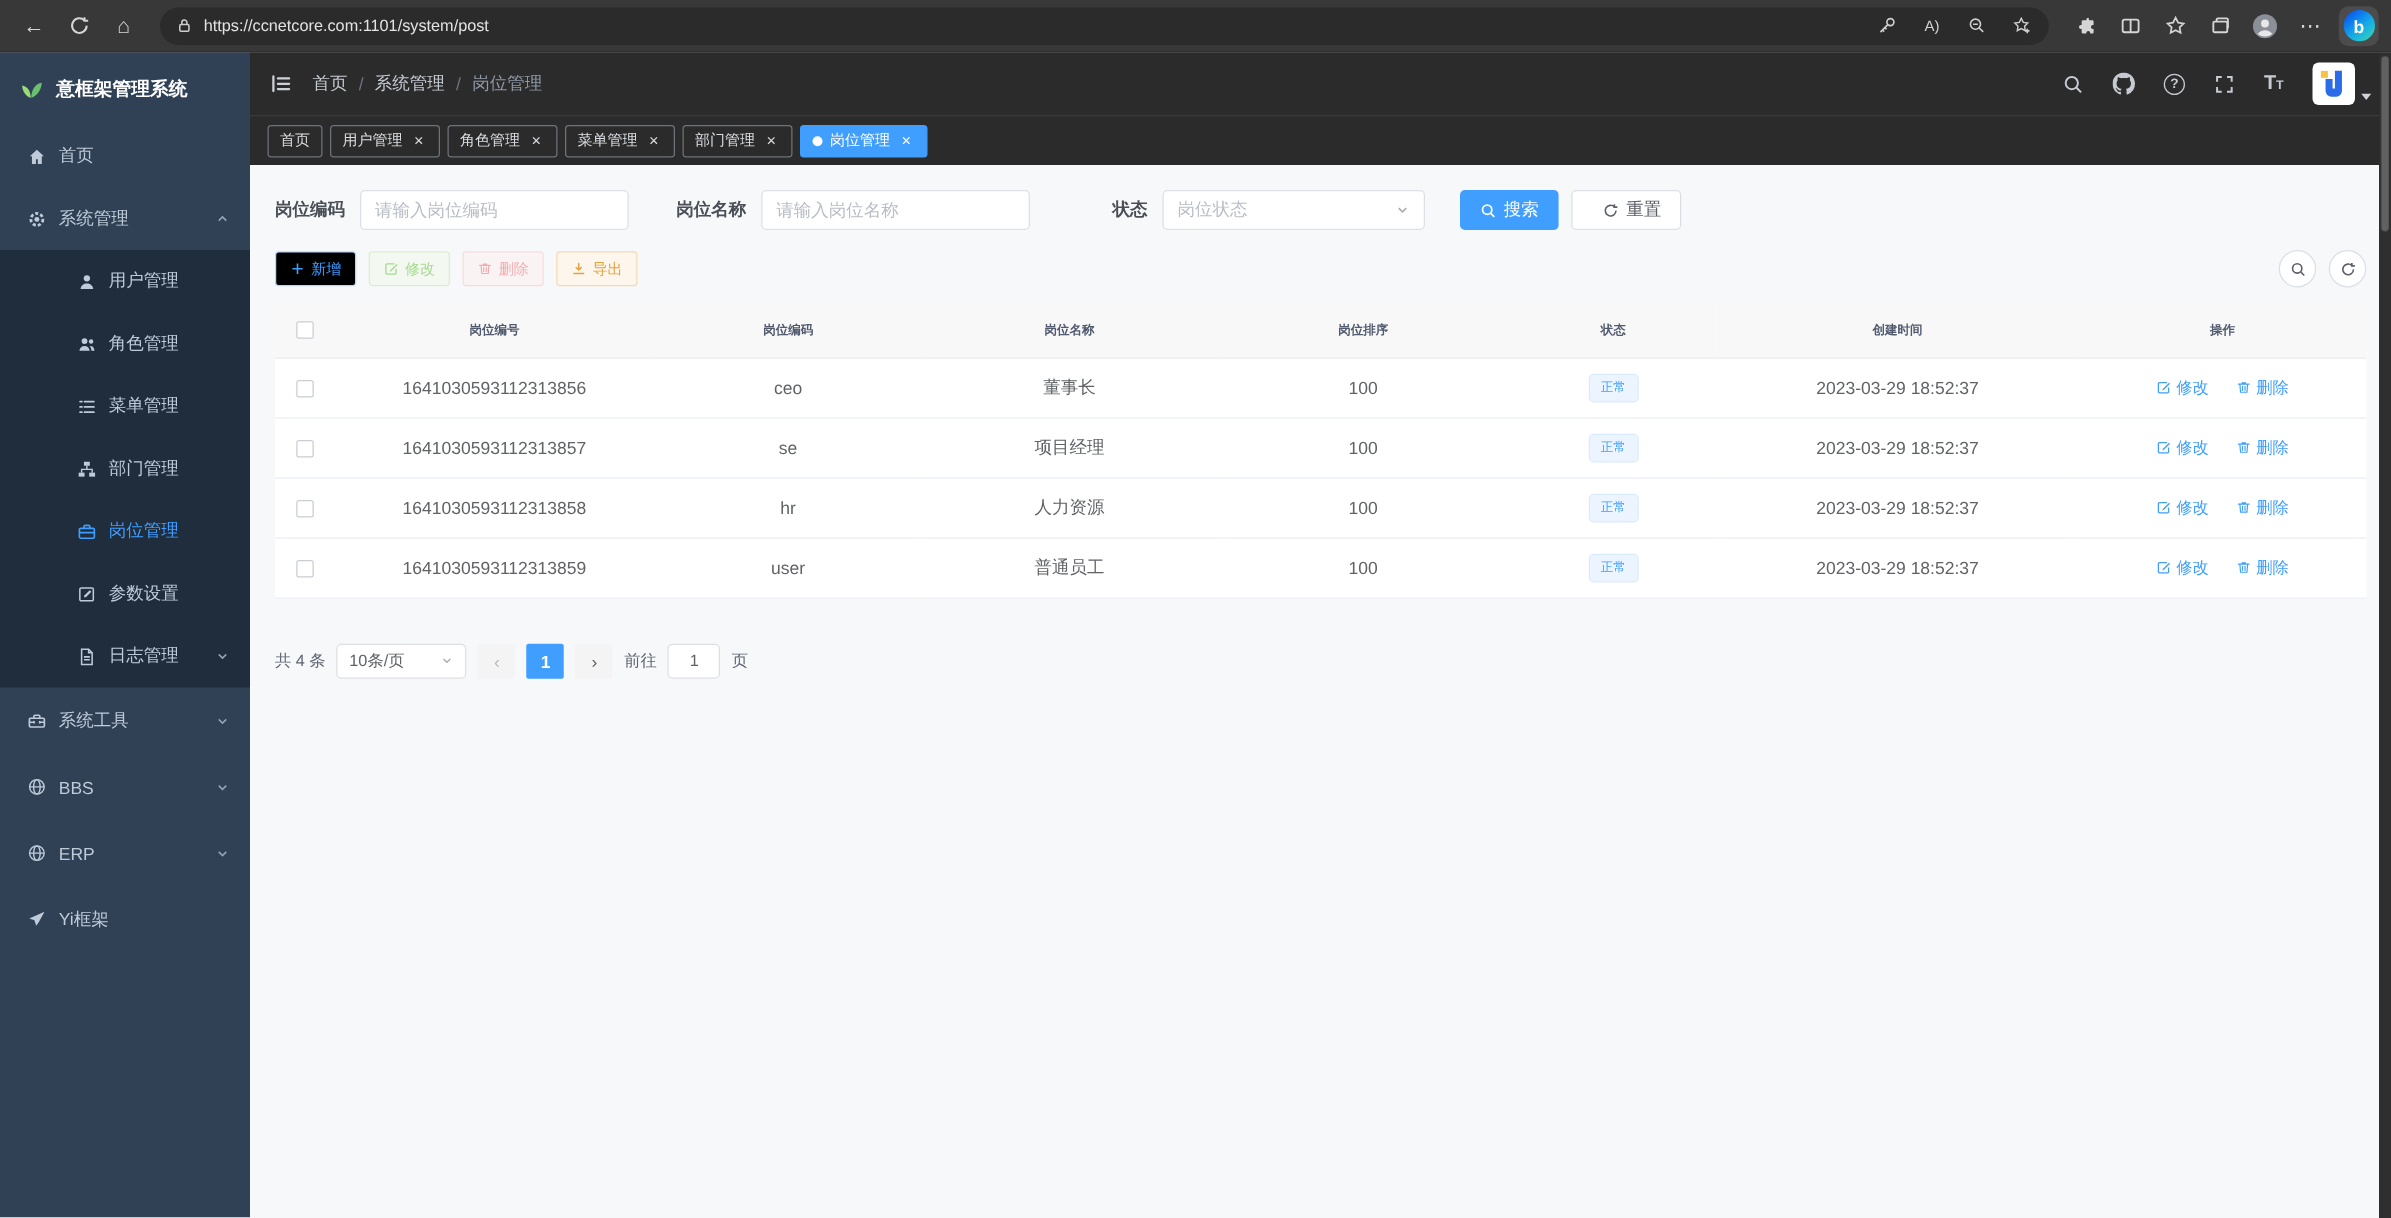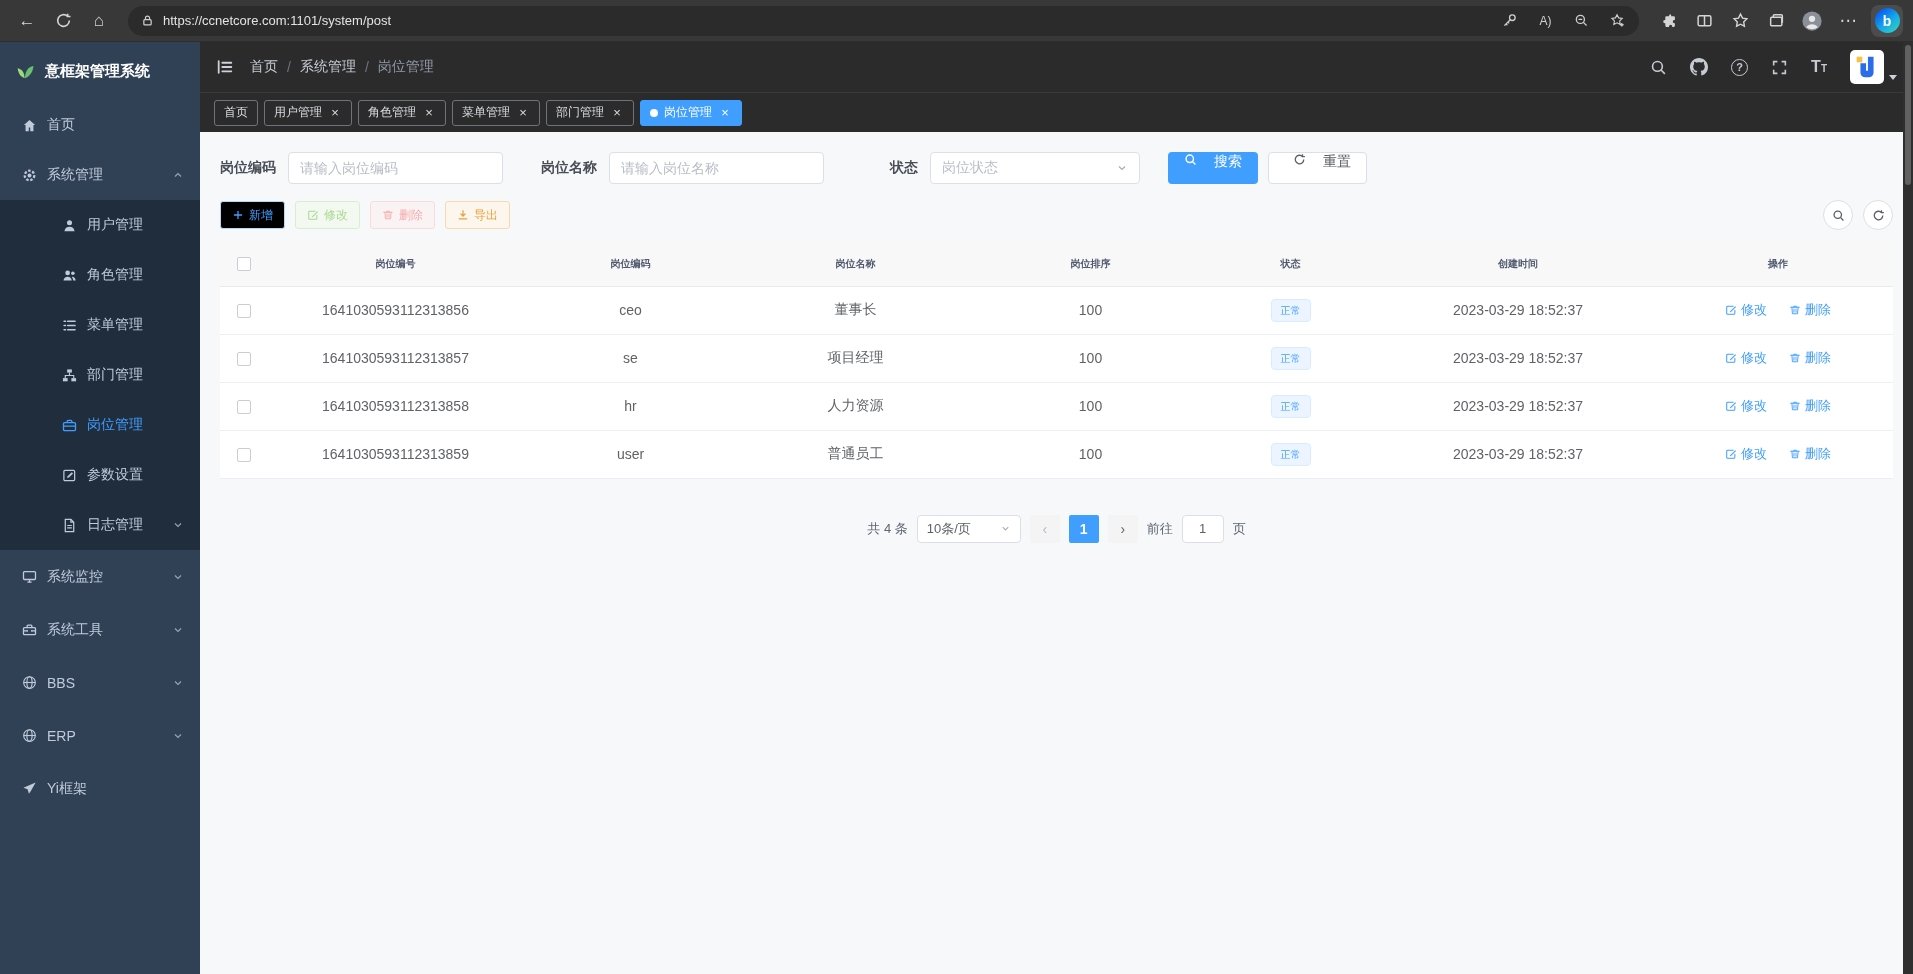--- a/index.html
+++ b/index.html
@@ -57,42 +57,42 @@
   .tag-dot { width:8px; height:8px; border-radius:50%; background:#fff; }
 
   
   .content { flex:1; padding:16px 20px 0; background:#f7f8fa; overflow:hidden; }
   .filters { display:flex; align-items:center; margin:4px 0 16px; font-size:14px; }
   .f-label { font-weight:bold; color:#4a4f57; margin-right:12px; white-space:nowrap; }
   .fg2 { margin-left:38px; } .fg3 { margin-left:66px; }
   .f-input { width:215px; height:32px; border:1px solid #dcdfe6; border-radius:4px; background:#fff; padding:0 11px; font-size:14px; color:#606266; outline:none; font-family:inherit; }
   .f-input::placeholder { color:#b8bdc6; }
   .f-select { width:210px; height:32px; border:1px solid #dcdfe6; border-radius:4px; background:#fff; display:flex; align-items:center; justify-content:space-between; padding:0 11px; color:#b8bdc6; cursor:pointer; }
-  .btn { height:32px; border-radius:4px; font-size:14px; display:inline-flex; align-items:flex-start; gap:17px; padding:0 15px; cursor:pointer; border:1px solid transparent; font-family:inherit; }
+  .btn { height:32px; border-radius:4px; font-size:14px; display:inline-flex; align-items:center; gap:6px; padding:0 15px; cursor:pointer; border:1px solid transparent; font-family:inherit; }
   .btn-primary { background:#409eff; color:#fff; margin-left:28px; }
   .btn-plain { background:#fff; border-color:#dcdfe6; color:#5a5e66; margin-left:10px;padding-left:24px; }
 
   .toolbar { display:flex; align-items:center; }
   .chip { height:28px; padding:0 11px; border-radius:3px; font-size:12px; display:inline-flex; align-items:center; gap:5px; cursor:pointer; border:1px solid; margin-right:10px; background:#fff; font-family:inherit; }
   .chip-add { color:#409eff; background:#000000; border-color:#b3d8ff; }
   .chip-edit { color:#67c23a; background:#f0f9eb; border-color:#c2e7b0; opacity:.55; cursor:not-allowed; }
   .chip-del { color:#f56c6c; background:#fef0f0; border-color:#fbc4c4; opacity:.55; cursor:not-allowed; }
   .chip-exp { color:#e6a23c; background:#fdf6ec; border-color:#f5dab1; }
   .tb-right { margin-left:auto; display:flex; gap:10px; }
   .cbtn { width:30px; height:30px; border-radius:50%; background:#fff; border:1px solid #dcdfe6; color:#5a5e66; display:flex; align-items:center; justify-content:center; cursor:pointer; }
 
   .tbl-wrap { margin-top:12px; background:#fff; }
   table { width:100%; border-collapse:collapse; table-layout:fixed; }
   th { background:#f8f8f9; color:#515a6e; font-weight:bold; font-size:10px; height:44px; border-bottom:1px solid #e8eaec; text-align:center; }
   td { height:48px; border-bottom:1px solid #ebeef5; color:#606266; font-size:14px; text-align:center; background:#fff; }
   .cbx { width:14px; height:14px; border:1px solid #c9ced6; border-radius:2px; background:#fff; display:inline-block; vertical-align:middle; cursor:pointer; }
   .badge { display:inline-block; padding:1px 9px; background:#ecf5ff; border:1px solid #d9ecff; color:#409eff; font-size:10px; border-radius:4px; line-height:19px; }
   .lnk { color:#409eff; font-size:13px; display:inline-flex; align-items:center; gap:4px; margin:0 9px; cursor:pointer; }
 
-  .pager { display:flex; justify-content:center; align-items:center; margin-top:36px; color:#5f6672; font-size:13px; gap:9px; }
+  .pager { display:flex; justify-content:flex-start; align-items:center; margin-top:36px; color:#5f6672; font-size:13px; gap:9px; }
   .psel { width:104px; height:28px; background:#fff; border:1px solid #dcdfe6; border-radius:4px; display:flex; align-items:center; justify-content:space-between; padding:0 9px; color:#606266; cursor:pointer; }
   .sel-chev { color:#a8abb2; }
   .pchip { min-width:30px; height:28px; background:#f4f4f5; border-radius:2px; display:inline-flex; align-items:center; justify-content:center; font-size:14px; color:#606266; cursor:pointer; padding:0 4px; }
   .pchip.disabled { color:#b4b9c2; cursor:not-allowed; }
   .pchip.active { background:#409eff; color:#fff; font-weight:bold; }
   .goto-input { width:42px; height:28px; border:1px solid #dcdfe6; border-radius:4px; text-align:center; font-size:13px; color:#606266; outline:none; background:#fff; font-family:inherit; }
 
   .scrollbar { position:fixed; top:42px; right:0; width:10px; height:932px; background:#2f2f2f; }
   .scroll-thumb { position:absolute; top:3px; left:2px; width:6px; height:140px; border-radius:3px; background:#616161; }
 </style>
@@ -280,34 +280,20 @@
             <svg width="12" height="12" viewBox="0 0 16 16" fill="none" stroke="currentColor" stroke-width="1.6">
               <path d="M4 6l4 4 4-4"></path>
             </svg>
           </span>
       </div>
     </div>
 
     <div class="m-item top">
       <span>
           <svg width="15" height="15" viewBox="0 0 16 16" fill="none" stroke="currentColor" stroke-width="1.4">
-            <rect x="1.6" y="2.8" width="12.8" height="8.4" rx="1"></rect>
-            <path d="M5.8 14h4.4M8 11.2V14"></path>
-          </svg>
-        </span>
-      <span class="m-label">系统监控</span>
-      <span class="chev">
-          <svg width="12" height="12" viewBox="0 0 16 16" fill="none" stroke="currentColor" stroke-width="1.6">
-            <path d="M4 6l4 4 4-4"></path>
-          </svg>
-        </span>
-    </div>
-    <div class="m-item top">
-      <span>
-          <svg width="15" height="15" viewBox="0 0 16 16" fill="none" stroke="currentColor" stroke-width="1.4">
             <rect x="1.6" y="6" width="12.8" height="7.4" rx="1"></rect>
             <path d="M5.5 6V4.3c0-.5.4-.9.9-.9h3.2c.5 0 .9.4.9.9V6M1.6 9.4h4M10.4 9.4h4M5.6 8.4v2M10.4 8.4v2"></path>
           </svg>
         </span>
       <span class="m-label">系统工具</span>
       <span class="chev">
           <svg width="12" height="12" viewBox="0 0 16 16" fill="none" stroke="currentColor" stroke-width="1.6">
             <path d="M4 6l4 4 4-4"></path>
           </svg>
         </span>

